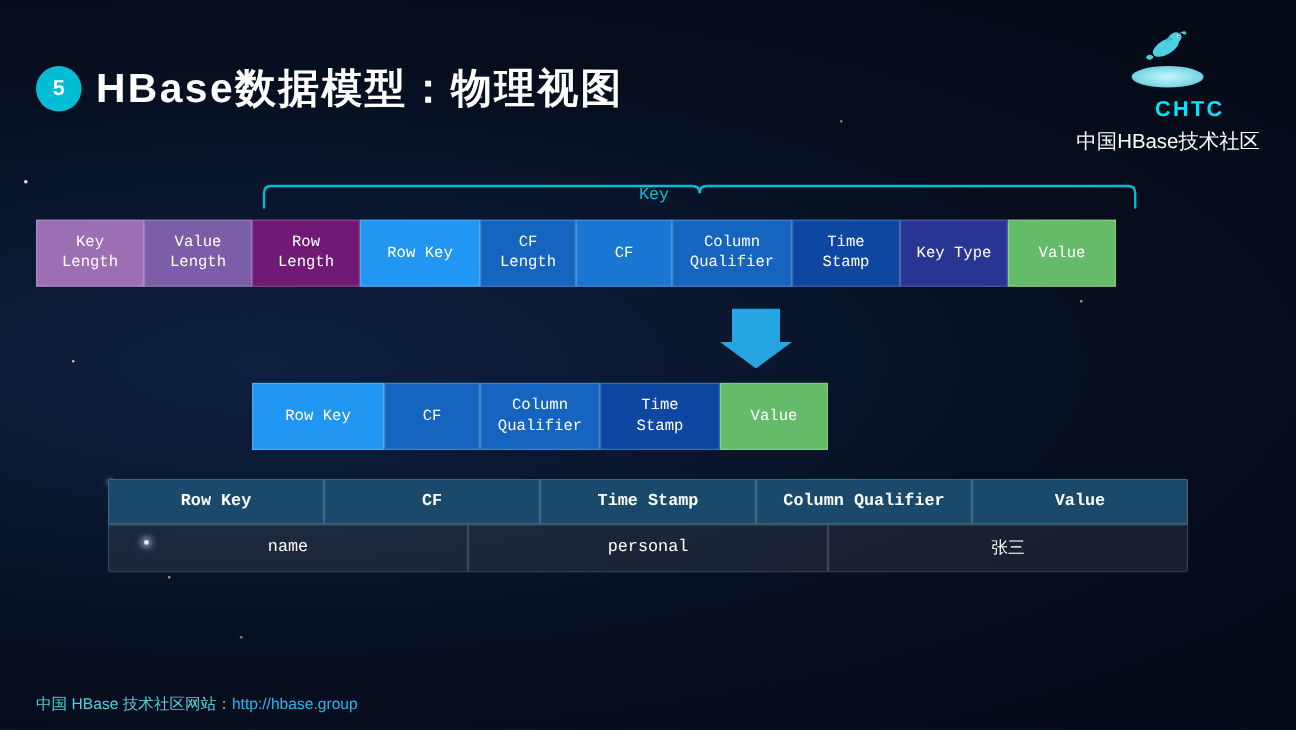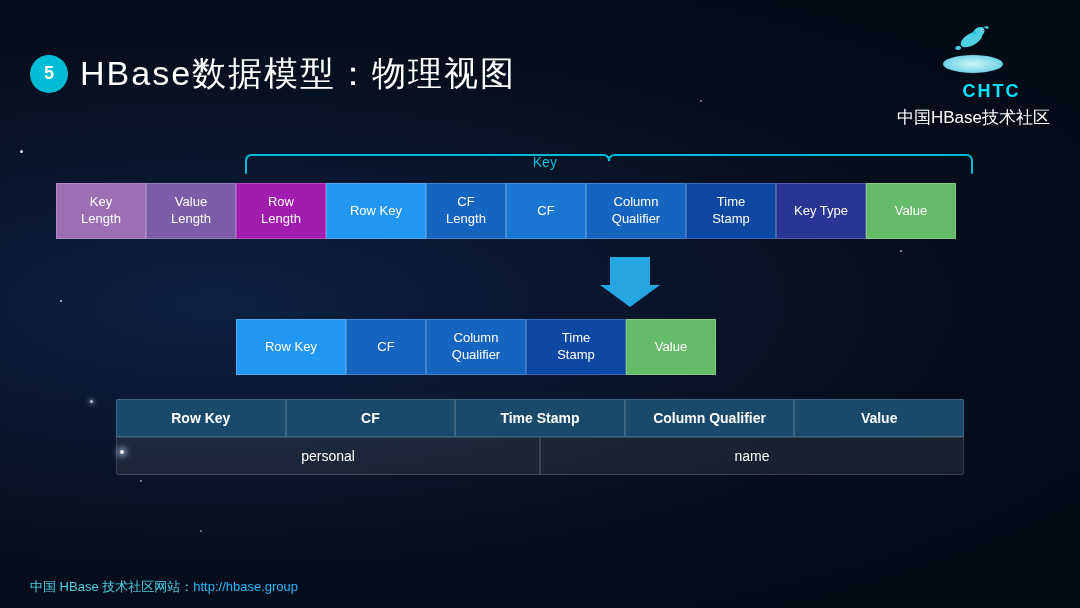--- a/index.html
+++ b/index.html
@@ -45,21 +45,21 @@
       color: white;
       font-weight: bold;
       font-size: 18px;
       margin-right: 12px;
       flex-shrink: 0;
     }
 
     .title {
       color: white;
       font-size: 34px;
-      font-weight: normal;
+      font-weight: bold;
       letter-spacing: 2px;
       flex: 1;
     }
 
     .logo-area {
       display: flex;
       flex-direction: column;
       align-items: center;
       gap: 4px;
     }
@@ -103,21 +103,22 @@
       left: 50%;
       transform: translateX(-50%);
       width: 45px;
       height: 45px;
     }
 
     
     .content {
       position: relative;
       z-index: 10;
-      padding: 0 56px;
+      padding: 0 30px;
+      font-family: Liberation Mono, monospace;
     }
 
     
     .row1-container {
       display: flex;
       align-items: stretch;
       margin-bottom: 18px;
       height: 56px;
     }
 
@@ -137,21 +138,21 @@
       background: #9c6fb5;
       width: 90px;
     }
 
     .cell-value-length {
       background: #7b5ea7;
       width: 90px;
     }
 
     .cell-row-length {
-      background: #a21caf;
+      background: #701a75;
       width: 90px;
     }
 
     .cell-row-key {
       background: #2196f3;
       width: 100px;
     }
 
     .cell-cf-length {
       background: #1565c0;
@@ -397,22 +398,23 @@
 
   <div class="table-container">
     <div class="table-header">
       <div class="th">Row Key</div>
       <div class="th">CF</div>
       <div class="th">Time Stamp</div>
       <div class="th">Column Qualifier</div>
       <div class="th">Value</div>
     </div>
     <div class="table-row">
+      <div class="td">name</div>
       <div class="td">personal</div>
-      <div class="td">name</div>
+      <div class="td">张三</div>
     </div>
   </div>
 
 </div>
 
 <div class="footer">
   <span class="footer-text">中国 HBase 技术社区网站：</span><span class="footer-link">http://hbase.group</span>
 </div>
 
 </body></html>

